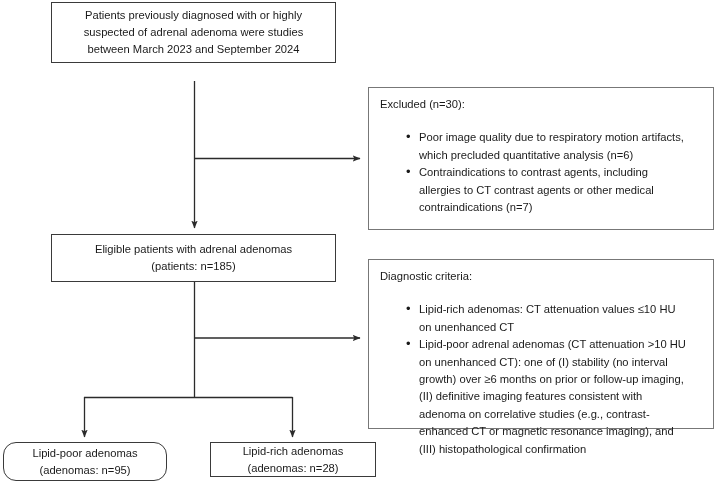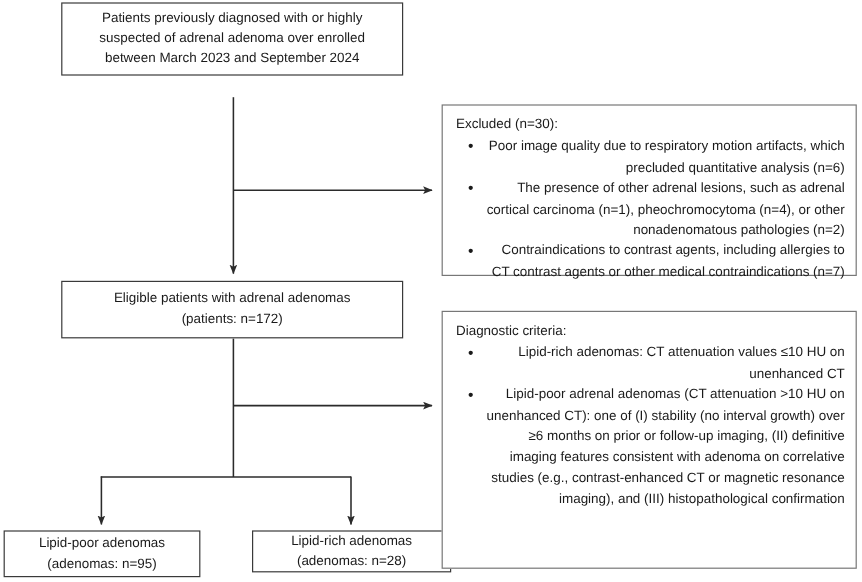--- a/index.html
+++ b/index.html
@@ -40,21 +40,21 @@
   #box-enrolled {
     left: 51px;  top: 2px;
     width: 285px; height: 61px;
   }
   #box-eligible {
     left: 51px;  top: 234px;
     width: 285px; height: 48px;
   }
   #box-lipid-poor {
     left: 3px;   top: 442px;
-    width: 164px; height: 39px;
+    width: 164px; height: 39px; border-radius: 13px;
   }
   #box-lipid-rich {
     left: 210px; top: 442px;
     width: 166px; height: 35px;
   }
   
   .panel {
     position: absolute;
     box-sizing: border-box;
     border: 1.2px solid #777777;
@@ -64,31 +64,30 @@
     color: #1a1a1a;
     text-align: left;
   }
   #panel-excluded {
     left: 368px; top: 87px;
     width: 346px; height: 143px;
     padding: 8px 9px 6px 11px;
   }
   #panel-criteria {
     left: 368px; top: 259px;
-    width: 346px; height: 215px;
+    width: 346px; height: 170px;
     padding: 8px 9px 6px 11px;
   }
   .panel-title {
     margin: 0 0 1px 0;
   }
   .panel ul {
     list-style: none;
-    margin: 0;
+    margin: 16px;
     padding: 0;
-    text-align: right;
   }
   .panel ul li {
     position: relative;
     padding-left: 14px;
     margin: 0 0 0 9px;
   }
   .panel ul li::before {
     content: "\2022";
     position: absolute;
     left: 1px;
@@ -139,44 +138,43 @@
       <line x1="84.5" y1="397" x2="84.5" y2="437" stroke="#2b2b2b" stroke-width="1.3" marker-end="url(#arrowhead)"></line>
     </g>
 
     <g>
       <line x1="292.5" y1="397" x2="292.5" y2="437" stroke="#2b2b2b" stroke-width="1.3" marker-end="url(#arrowhead)"></line>
     </g>
   </svg>
 
   <div class="node" id="box-enrolled">
     <span class="line">Patients previously diagnosed with or highly</span>
-    <span class="line">suspected of adrenal adenoma over enrolled</span>
+    <span class="line">suspected of adrenal adenoma were studies</span>
     <span class="line">between March 2023 and September 2024</span>
   </div>
 
   <div class="node" id="box-eligible">
     <span class="line">Eligible patients with adrenal adenomas</span>
-    <span class="line">(patients: n=172)</span>
+    <span class="line">(patients: n=185)</span>
   </div>
 
   <div class="node" id="box-lipid-poor">
     <span class="line">Lipid-poor adenomas</span>
     <span class="line">(adenomas: n=95)</span>
   </div>
 
   <div class="node" id="box-lipid-rich">
     <span class="line">Lipid-rich adenomas</span>
     <span class="line">(adenomas: n=28)</span>
   </div>
 
   <div class="panel" id="panel-excluded">
     <p class="panel-title">Excluded (n=30):</p>
     <ul>
       <li>Poor image quality due to respiratory motion artifacts, which precluded quantitative analysis (n=6)</li>
-      <li>The presence of other adrenal lesions, such as adrenal cortical carcinoma (n=1), pheochromocytoma (n=4), or other nonadenomatous pathologies (n=2)</li>
       <li>Contraindications to contrast agents, including allergies to CT contrast agents or other medical contraindications (n=7)</li>
     </ul>
   </div>
 
   <div class="panel" id="panel-criteria">
     <p class="panel-title">Diagnostic criteria:</p>
     <ul>
       <li>Lipid-rich adenomas: CT attenuation values ≤10 HU on unenhanced CT</li>
       <li>Lipid-poor adrenal adenomas (CT attenuation &gt;10 HU on unenhanced CT): one of (I) stability (no interval growth) over ≥6 months on prior or follow-up imaging, (II) definitive imaging features consistent with adenoma on correlative studies (e.g., contrast-enhanced CT or magnetic resonance imaging), and (III) histopathological confirmation</li>
     </ul>

